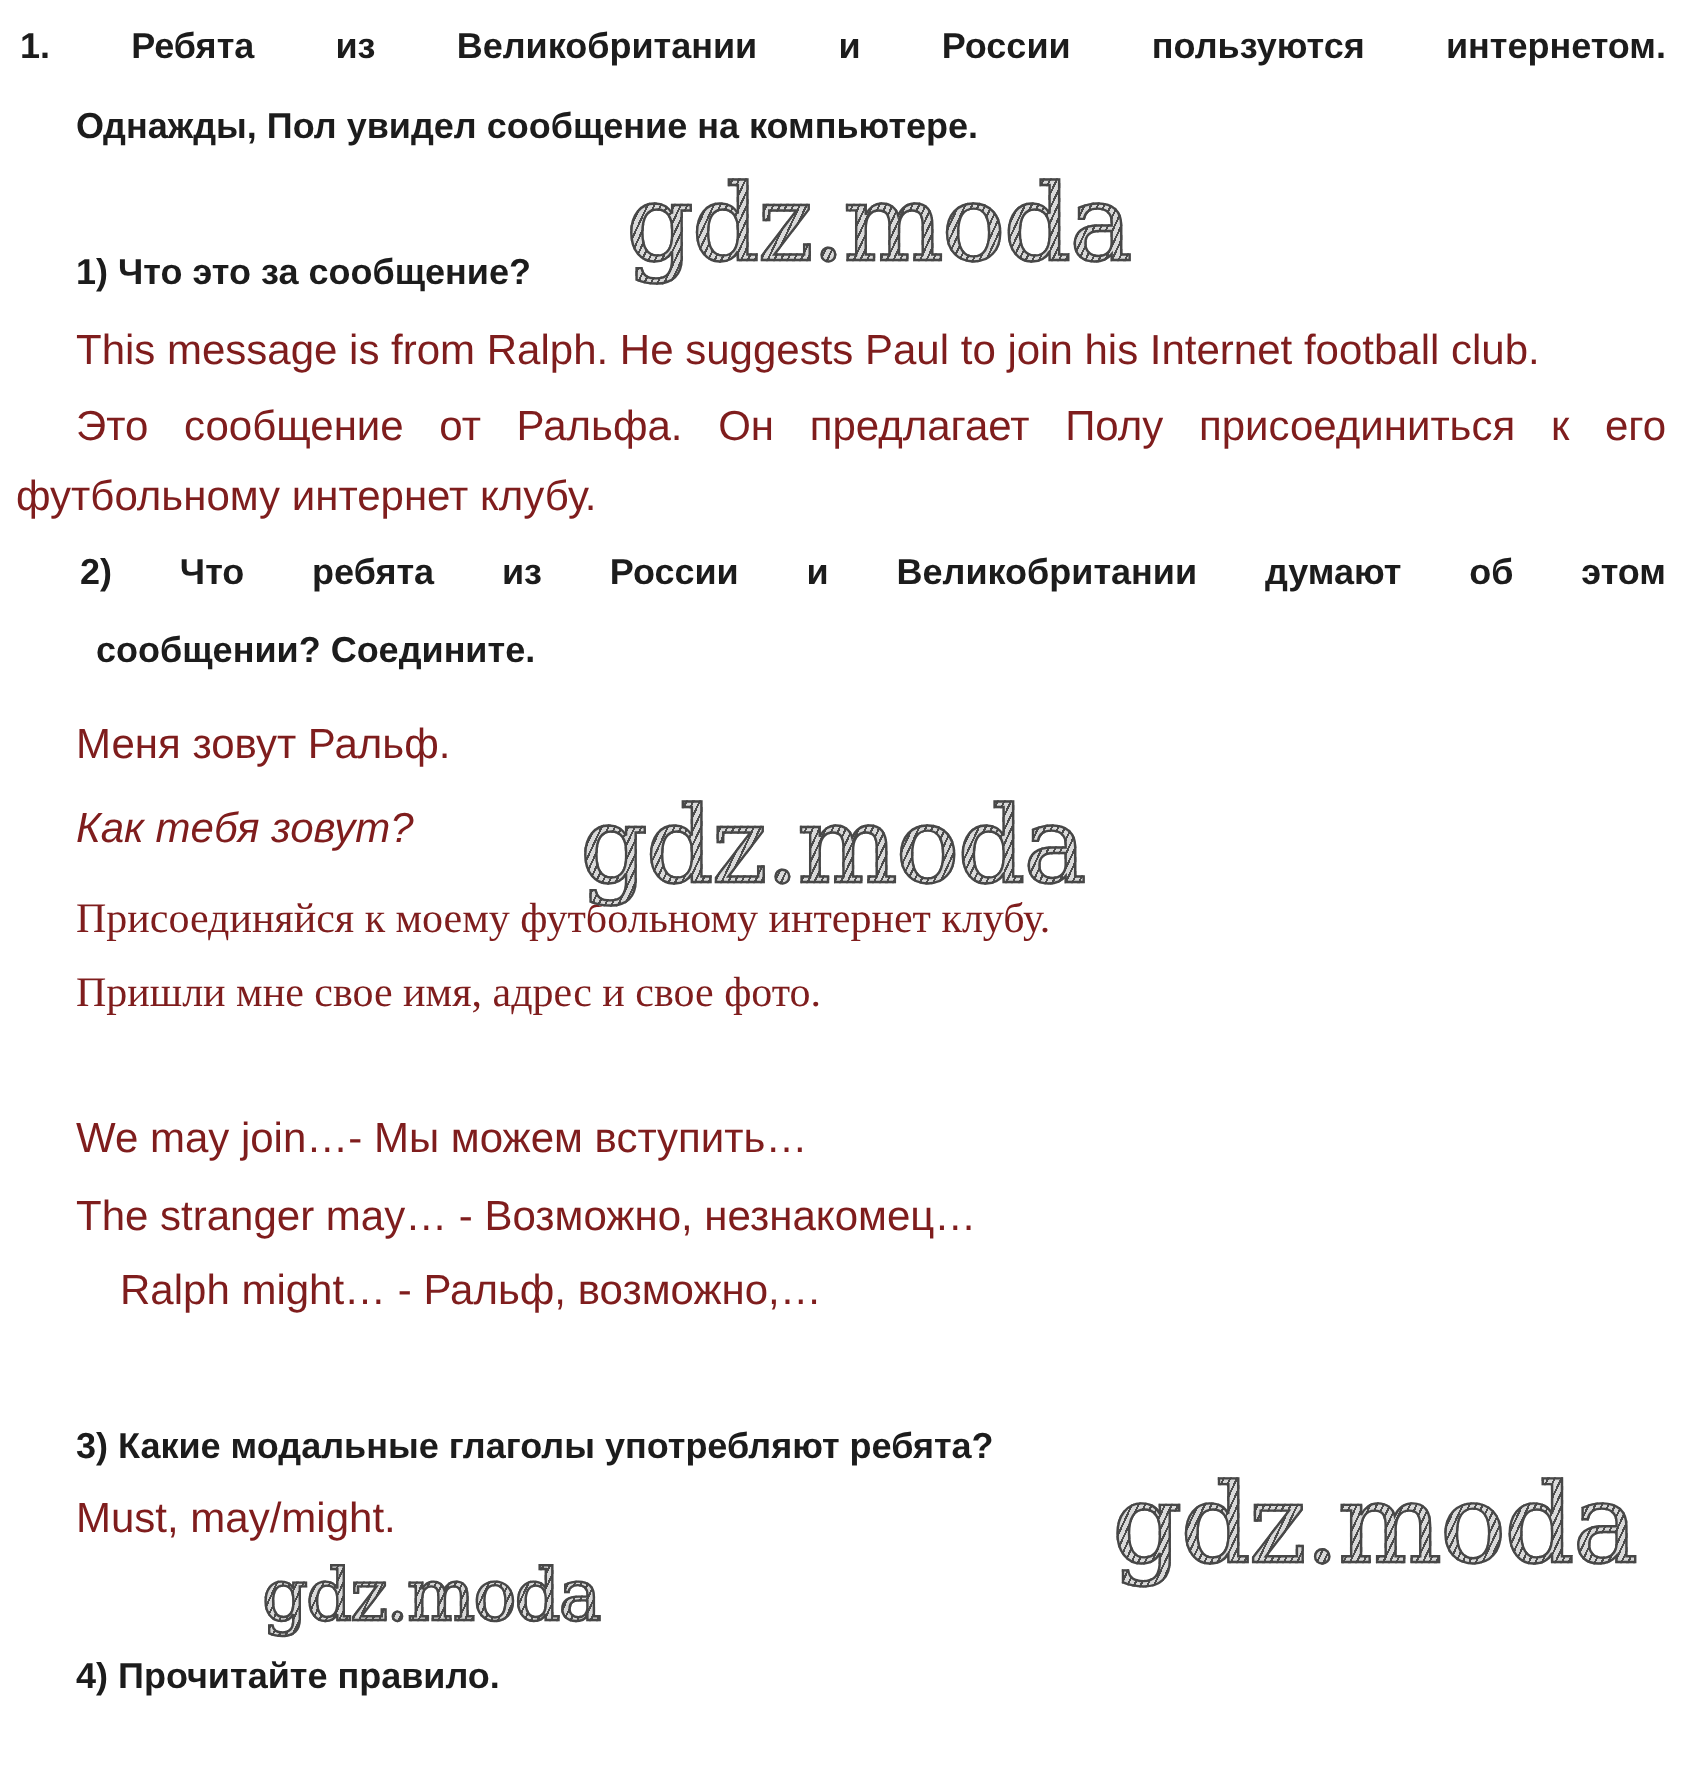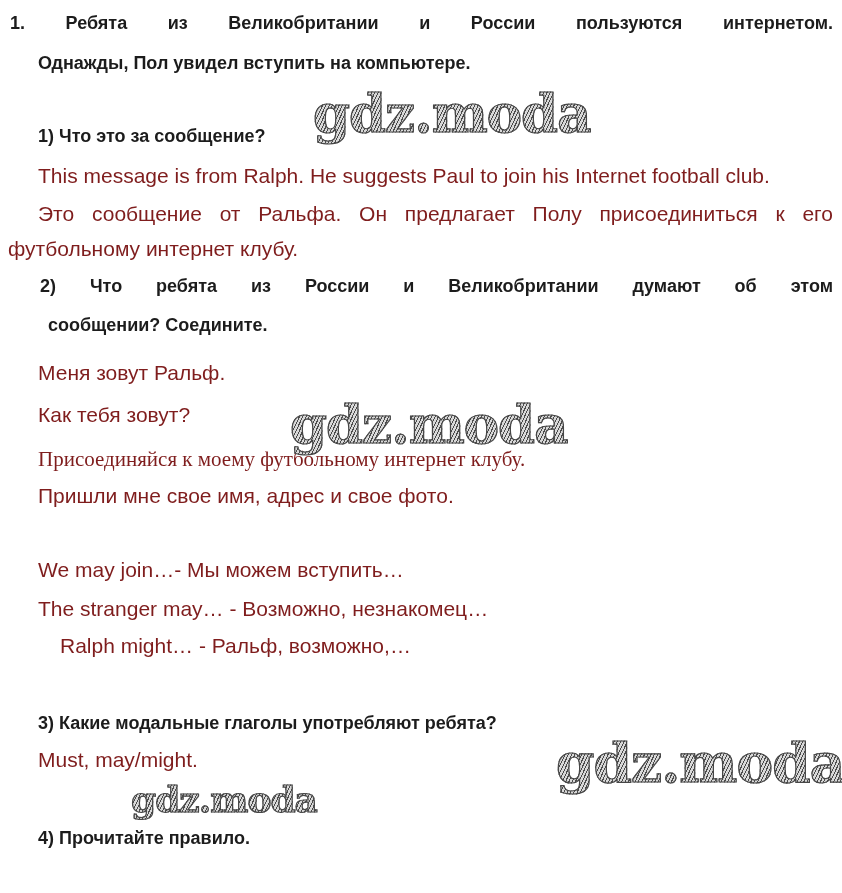--- a/index.html
+++ b/index.html
@@ -29,21 +29,21 @@
   }
   
   .jf {
     text-align: justify;
     text-align-last: justify;
   }
   
   .wm {
     position: absolute;
     font-family: "DejaVu Serif", "Liberation Serif", serif;
-    font-weight: bold;
+    font-weight: normal;
     letter-spacing: -1px;
     color: #777777;
     user-select: none;
     pointer-events: none;
     white-space: nowrap;
   }
   @supports ((-webkit-background-clip: text) or (background-clip: text)) {
     .wm {
       background-image: repeating-linear-gradient(115deg, #4c4c4c 0px, #4c4c4c 1px, #d9d9d9 1px, #d9d9d9 3px);
       -webkit-background-clip: text;
@@ -56,34 +56,34 @@
   .wm-2 { left: 290px; top: 383px; font-size: 53px; }
   .wm-3 { left: 556px; top: 720px; font-size: 55px; }
   .wm-4 { left: 131px; top: 768px; font-size: 36px; }
 </style>
 </head>
 <body>
 
 <div class="page">
 
   <div class="ln b jf" style="margin: 10px 9px 0 10px;">1. Ребята из Великобритании и России пользуются интернетом.</div>
-  <div class="ln b" style="margin: 14px 0 0 38px;">Однажды, Пол увидел вступить на компьютере.</div>
+  <div class="ln b" style="margin: 14px 0 0 38px;">Однажды, Пол увидел сообщение на компьютере.</div>
 
   <div class="ln b" style="margin: 47px 0 0 38px;">1) Что это за сообщение?</div>
   <div class="ln" style="margin: 14px 0 0 38px;">This message is from Ralph. He suggests Paul to join his Internet football club.</div>
   <div class="ln jf" style="margin: 12px 9px 0 38px;">Это сообщение от Ральфа. Он предлагает Полу присоединиться к его</div>
   <div class="ln" style="margin: 9px 0 0 8px;">футбольному интернет клубу.</div>
 
   <div class="ln b jf" style="margin: 11px 9px 0 40px;">2) Что ребята из России и Великобритании думают об этом</div>
   <div class="ln b" style="margin: 13px 0 0 48px;">сообщении? Соедините.</div>
 
   <div class="ln" style="margin: 22px 0 0 38px;">Меня зовут Ральф.</div>
-  <div class="ln" style="margin: 16px 0 0 38px;">Как тебя зовут?</div>
+  <div class="ln" style="margin: 16px 0 0 38px; font-style: italic;">Как тебя зовут?</div>
   <div class="ln" style="margin: 18px 0 0 38px; font-family: Liberation Serif, serif;">Присоединяйся к моему футбольному интернет клубу.</div>
-  <div class="ln" style="margin: 11px 0 0 38px;">Пришли мне свое имя, адрес и свое фото.</div>
+  <div class="ln" style="margin: 11px 0 0 38px; font-family: Liberation Serif, serif;">Пришли мне свое имя, адрес и свое фото.</div>
 
   <div class="ln" style="margin: 48px 0 0 38px;">We may join…- Мы можем вступить…</div>
   <div class="ln" style="margin: 13px 0 0 38px;">The stranger may… - Возможно, незнакомец…</div>
   <div class="ln" style="margin: 11px 0 0 60px;">Ralph might… - Ральф, возможно,…</div>
 
   <div class="ln b" style="margin: 51px 0 0 38px;">3) Какие модальные глаголы употребляют ребята?</div>
   <div class="ln" style="margin: 11px 0 0 38px;">Must, may/might.</div>
 
   <div class="ln b" style="margin: 52px 0 0 38px;">4) Прочитайте правило.</div>
 

